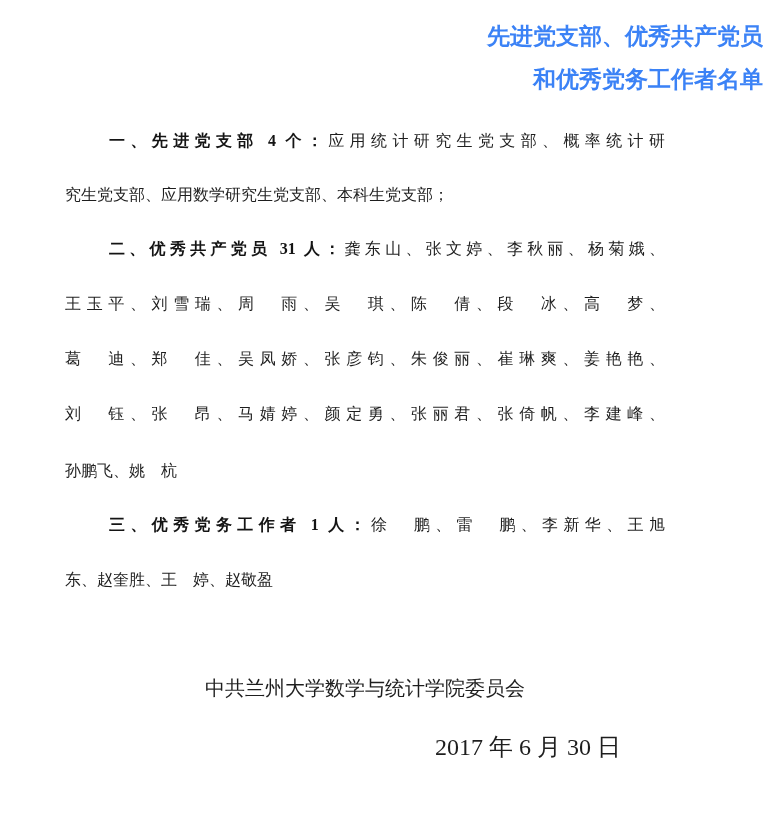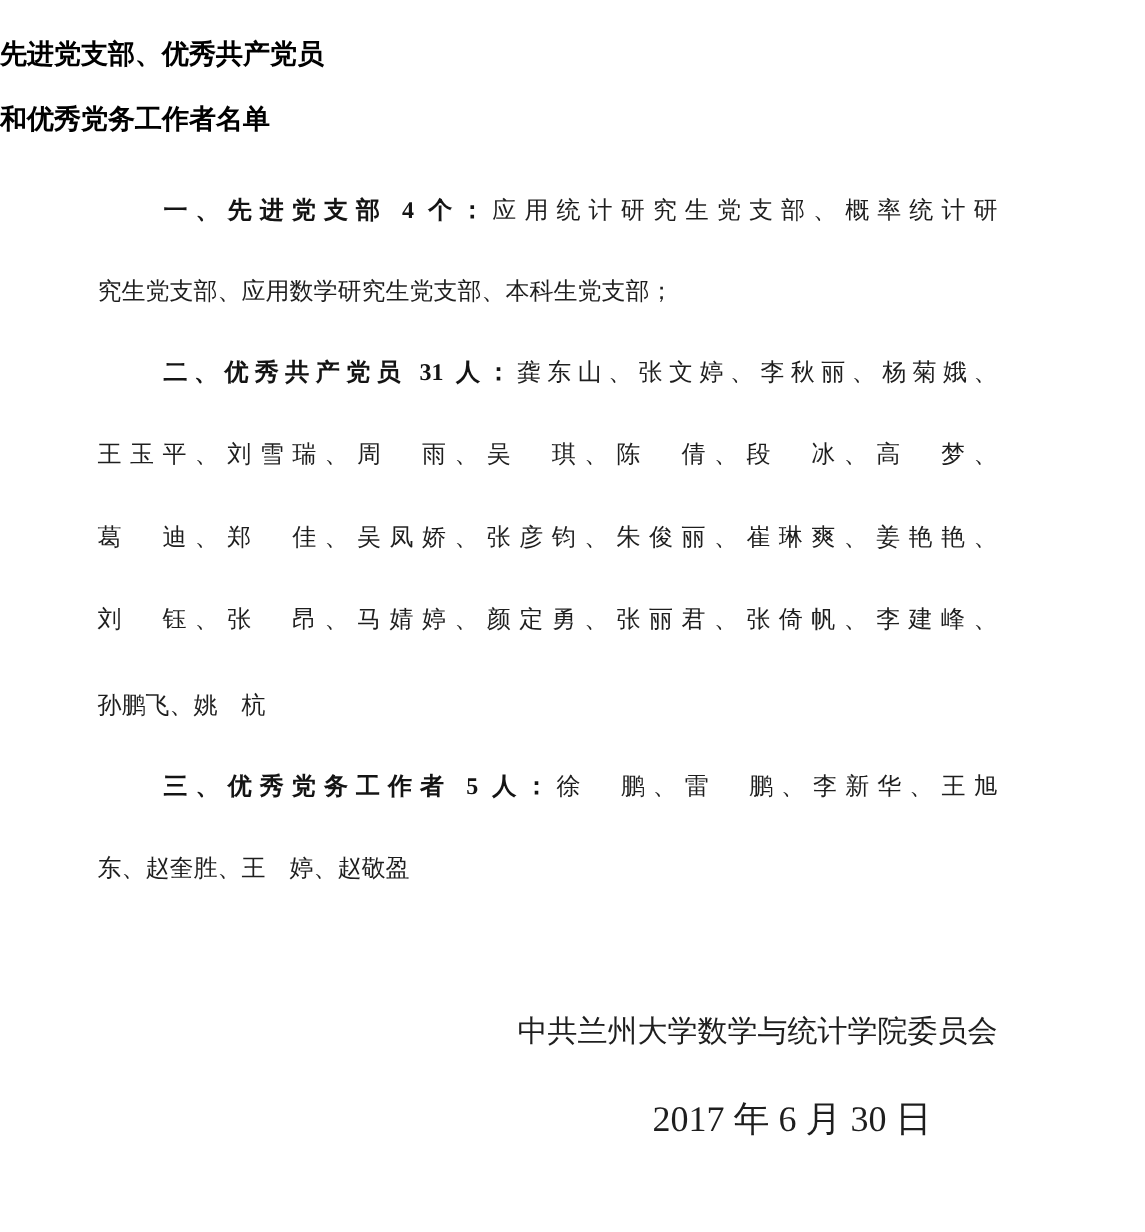--- a/index.html
+++ b/index.html
@@ -13,26 +13,26 @@
     height: 821px;
     background: #ffffff;
     overflow: hidden;
     font-family: "Liberation Serif", "DejaVu Serif", serif;
     color: #1e1e1e;
   }
   .title-line {
     position: absolute;
     left: 0;
     width: 100%;
-    text-align: left;
+    text-align: right;
     font-family: "Liberation Sans", "DejaVu Sans", sans-serif;
     font-weight: bold;
-    font-size: 18px;
+    font-size: 23px;
     line-height: 28px;
-    color: #000000;
+    color: #3b82f6;
   }
   .doc-line {
     position: absolute;
     left: 65px;
     width: 600px;
     font-size: 16px;
     line-height: 26px;
     white-space: nowrap;
   }
   .doc-line.just {
@@ -43,21 +43,21 @@
     text-indent: 44px;
   }
   .doc-line .b {
     font-weight: bold;
     color: #141414;
   }
   .sig-line {
     position: absolute;
     left: 65px;
     width: 600px;
-    text-align: right;
+    text-align: center;
     font-size: 20px;
     line-height: 26px;
   }
   .date-line {
     position: absolute;
     left: 435px;
     font-size: 24px;
     line-height: 26px;
   }
 </style>
@@ -77,21 +77,21 @@
   <div class="doc-line ind just" style="top:236px"><span class="b">二、优秀共产党员 31 人：</span><span>龚东山、张文婷、李秋丽、杨菊娥、</span></div>
 
   <div class="doc-line just" style="top:346px"><span>葛　迪、郑　佳、吴凤娇、张彦钧、朱俊丽、崔琳爽、姜艳艳、</span></div>
 
   <div class="doc-line just" style="top:291px"><span>王玉平、刘雪瑞、周　雨、吴　琪、陈　倩、段　冰、高　梦、</span></div>
 
   <div class="doc-line just" style="top:401px"><span>刘　钰、张　昂、马婧婷、颜定勇、张丽君、张倚帆、李建峰、</span></div>
 
   <div class="doc-line" style="top:458px"><span>孙鹏飞、姚　杭</span></div>
 
-  <div class="doc-line ind just" style="top:512px"><span class="b">三、优秀党务工作者 5 人：</span><span>徐　鹏、雷　鹏、李新华、王旭</span></div>
+  <div class="doc-line ind just" style="top:512px"><span class="b">三、优秀党务工作者 1 人：</span><span>徐　鹏、雷　鹏、李新华、王旭</span></div>
 
   <div class="doc-line" style="top:567px"><span>东、赵奎胜、王　婷、赵敬盈</span></div>
 
   <div class="sig-line" style="top:675px">中共兰州大学数学与统计学院委员会</div>
 
   <div class="date-line" style="top:734px">2017 年 6 月 30 日</div>
 
 </div>
 
 </body></html>

